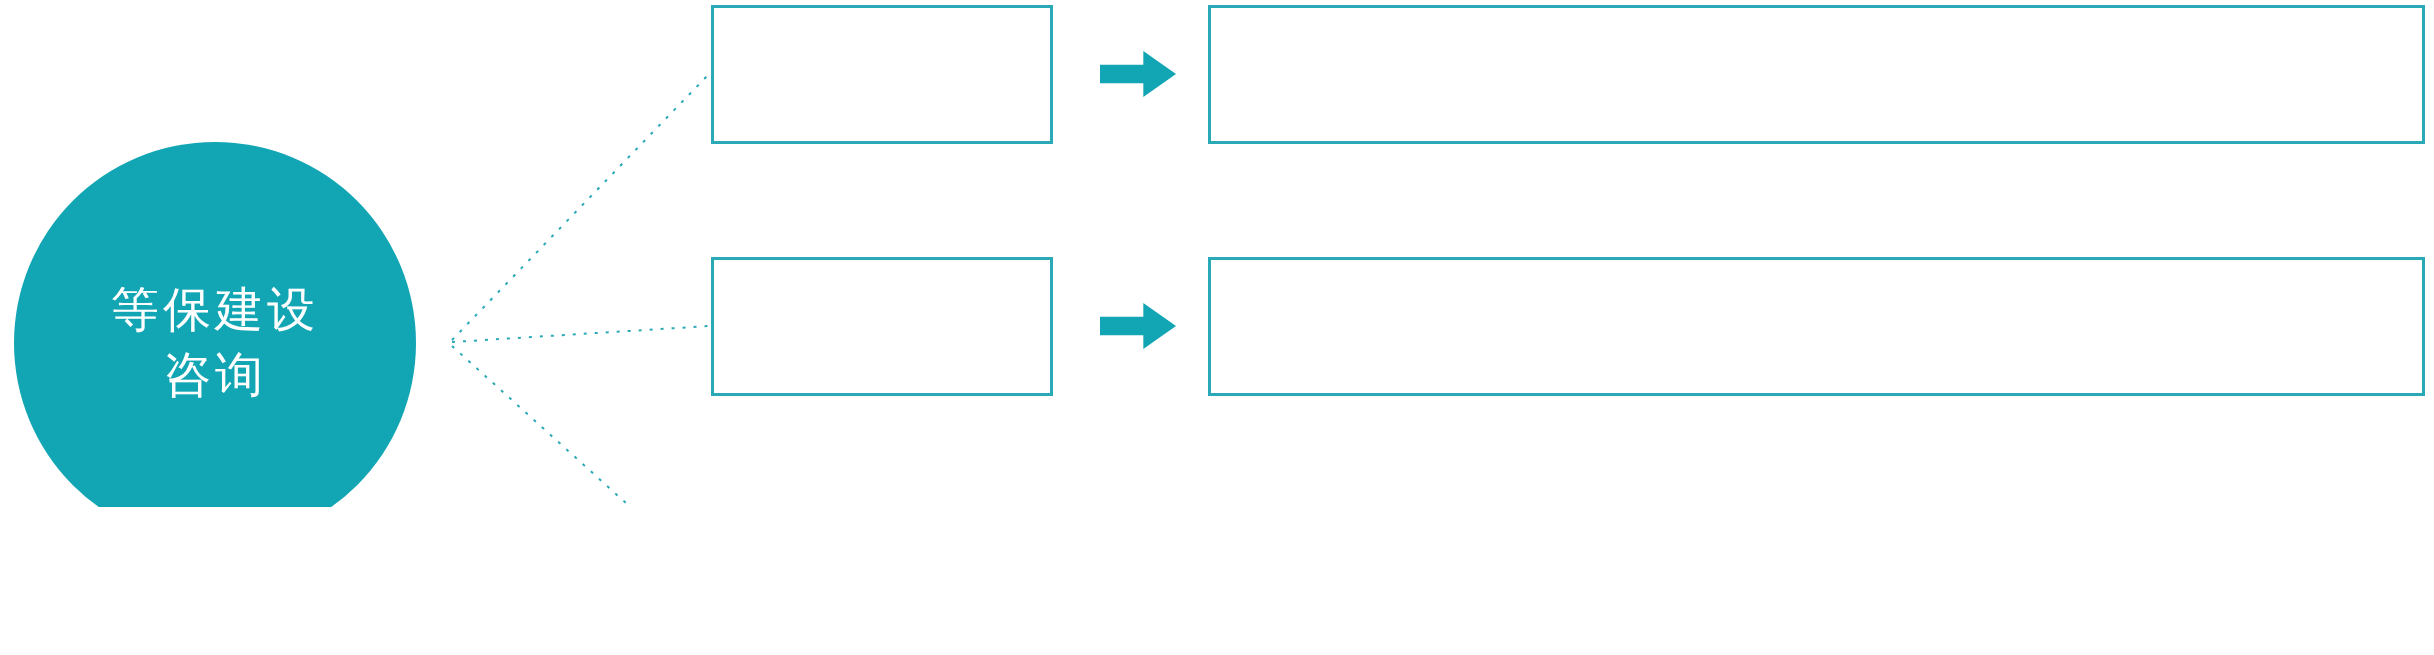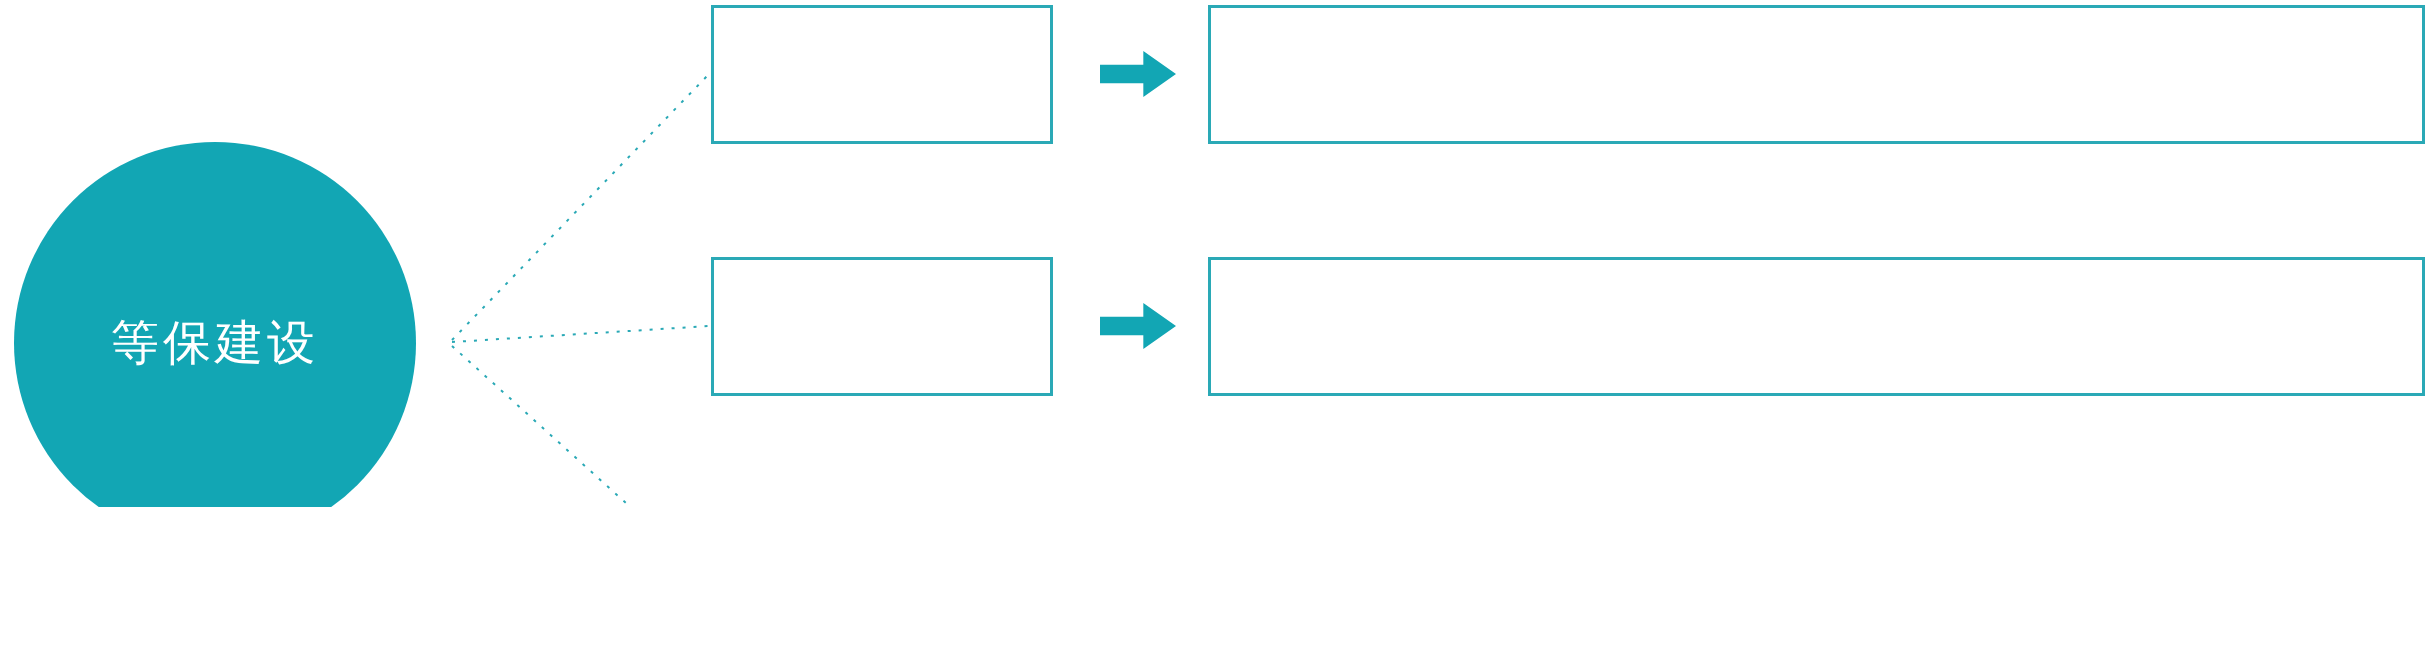--- a/index.html
+++ b/index.html
@@ -75,20 +75,21 @@
 <div class="canvas">
 
   <svg class="connectors" viewBox="0 0 2434 655" xmlns="http://www.w3.org/2000/svg">
     <line x1="452" y1="340" x2="709" y2="74" stroke="#2aa9b6" stroke-width="2" stroke-dasharray="3 8"></line>
     <line x1="452" y1="342" x2="709" y2="326" stroke="#2aa9b6" stroke-width="2" stroke-dasharray="3 8"></line>
     <line x1="452" y1="346" x2="709" y2="578" stroke="#2aa9b6" stroke-width="2" stroke-dasharray="3 8"></line>
   </svg>
 
   <div class="circle">
     <span>等保建设</span>
+    <span>咨询</span>
   </div>
 
   <div class="box small-box row1">
     <span></span>
   </div>
   <div class="arrow r1"></div>
   <div class="box large-box row1">
     <span></span>
   </div>
 

